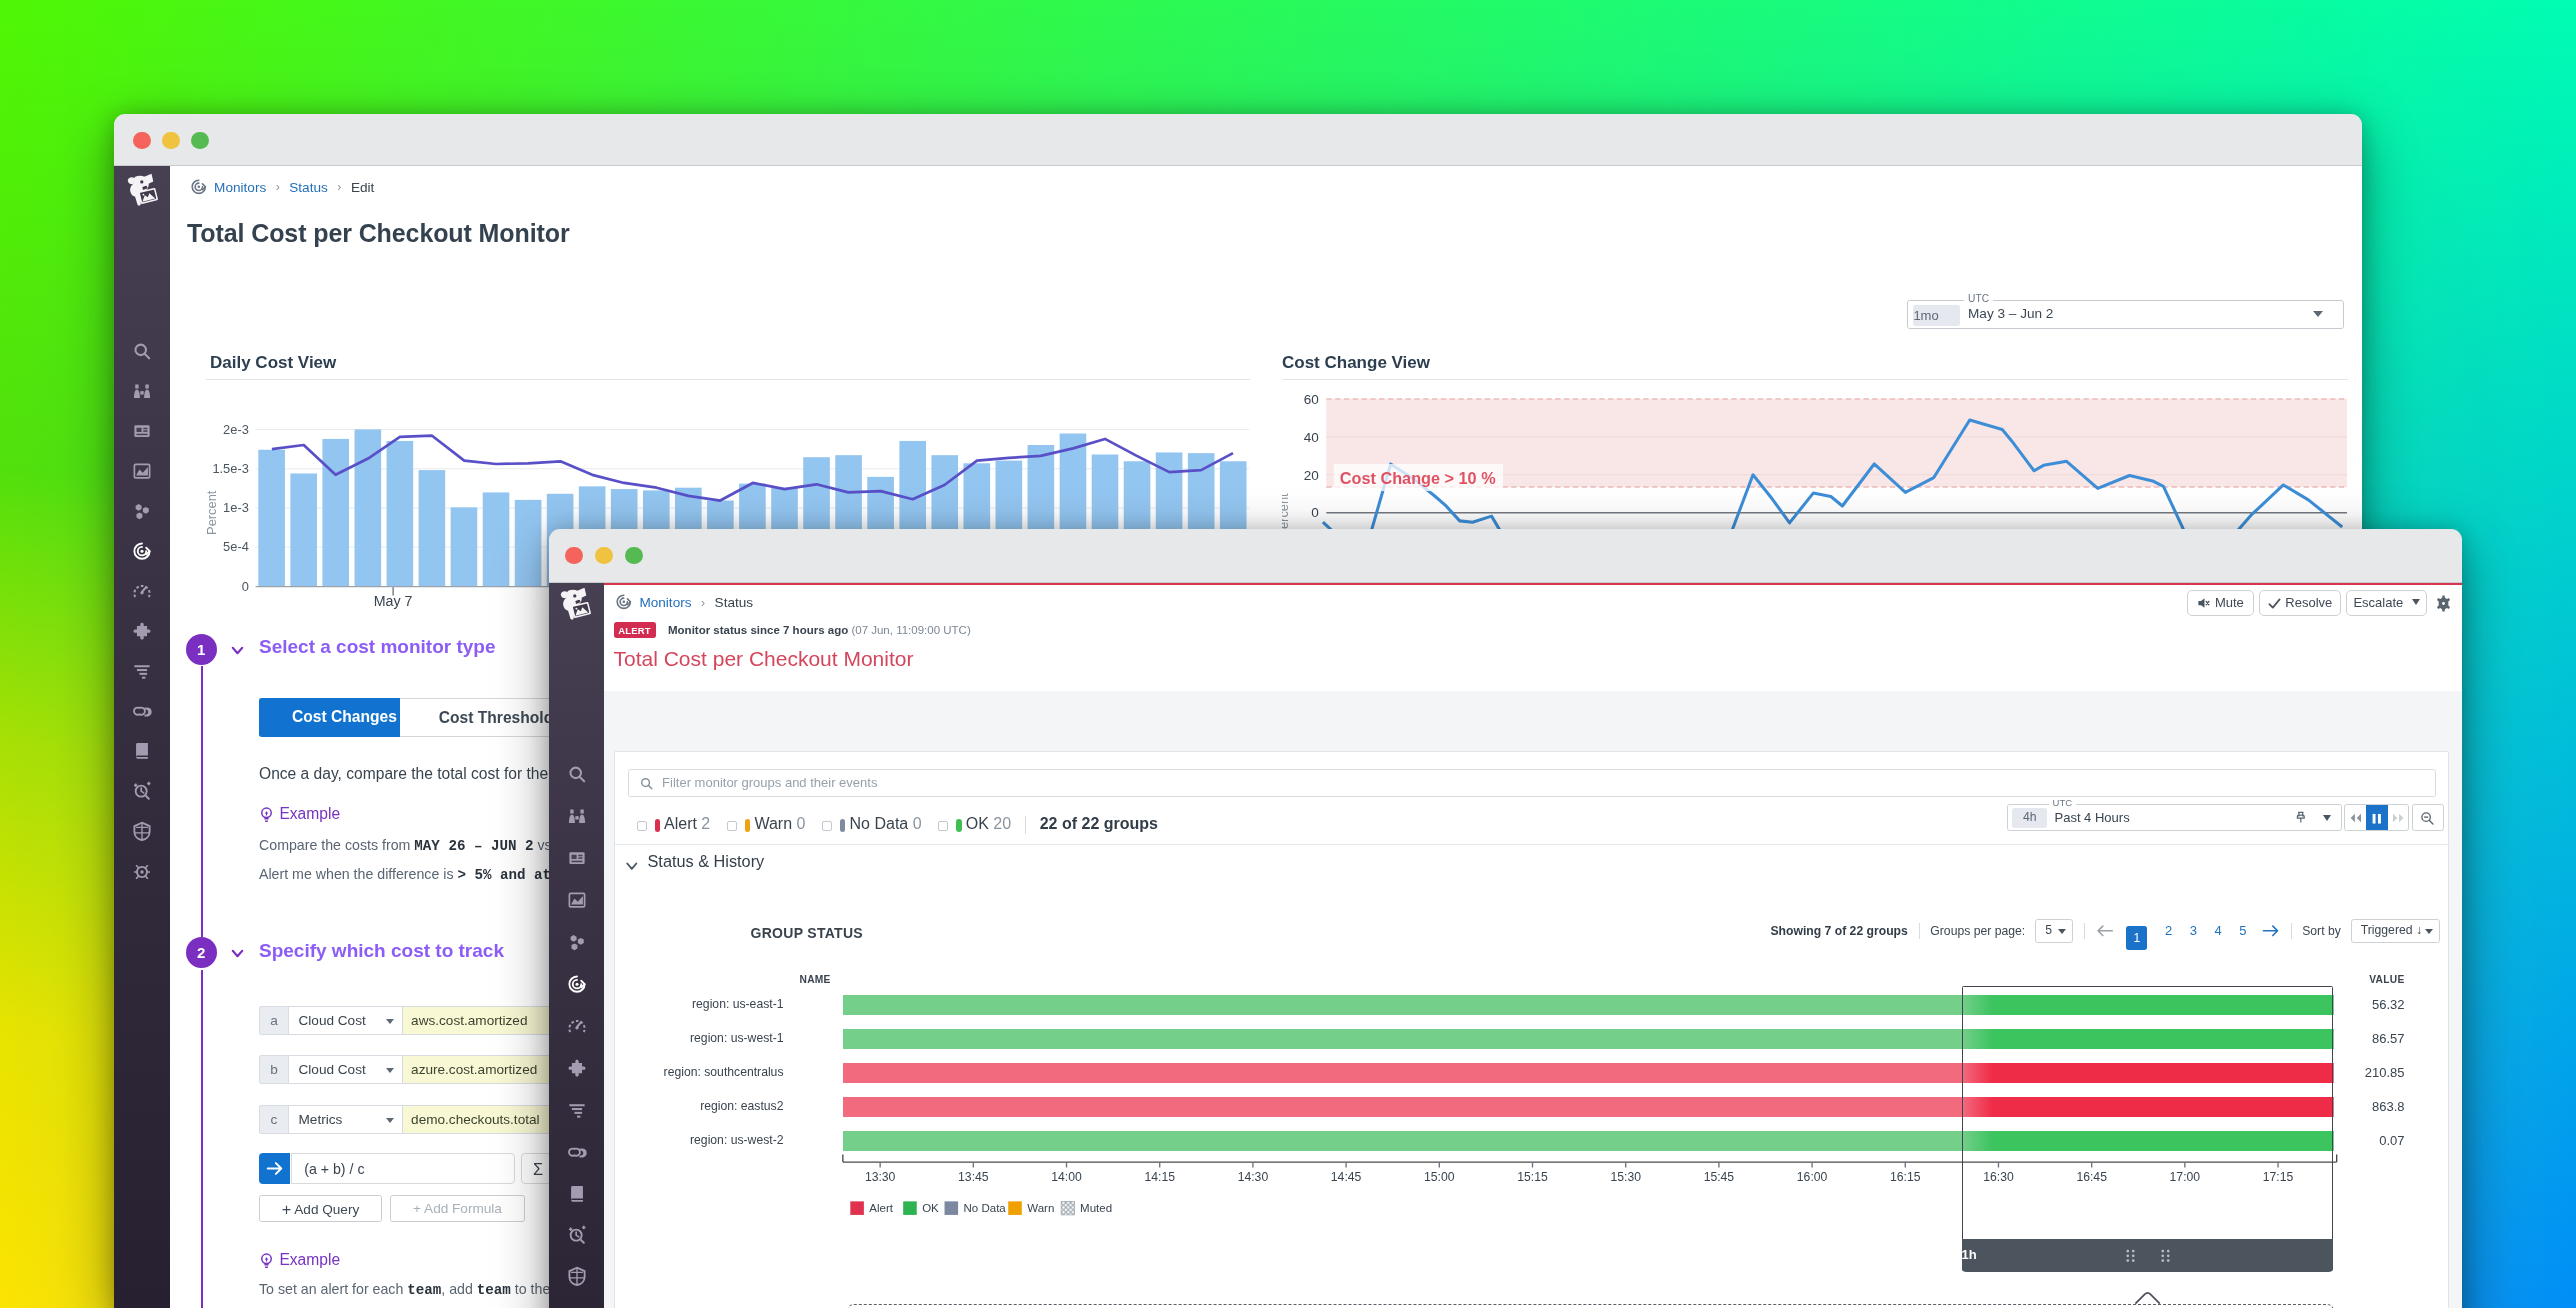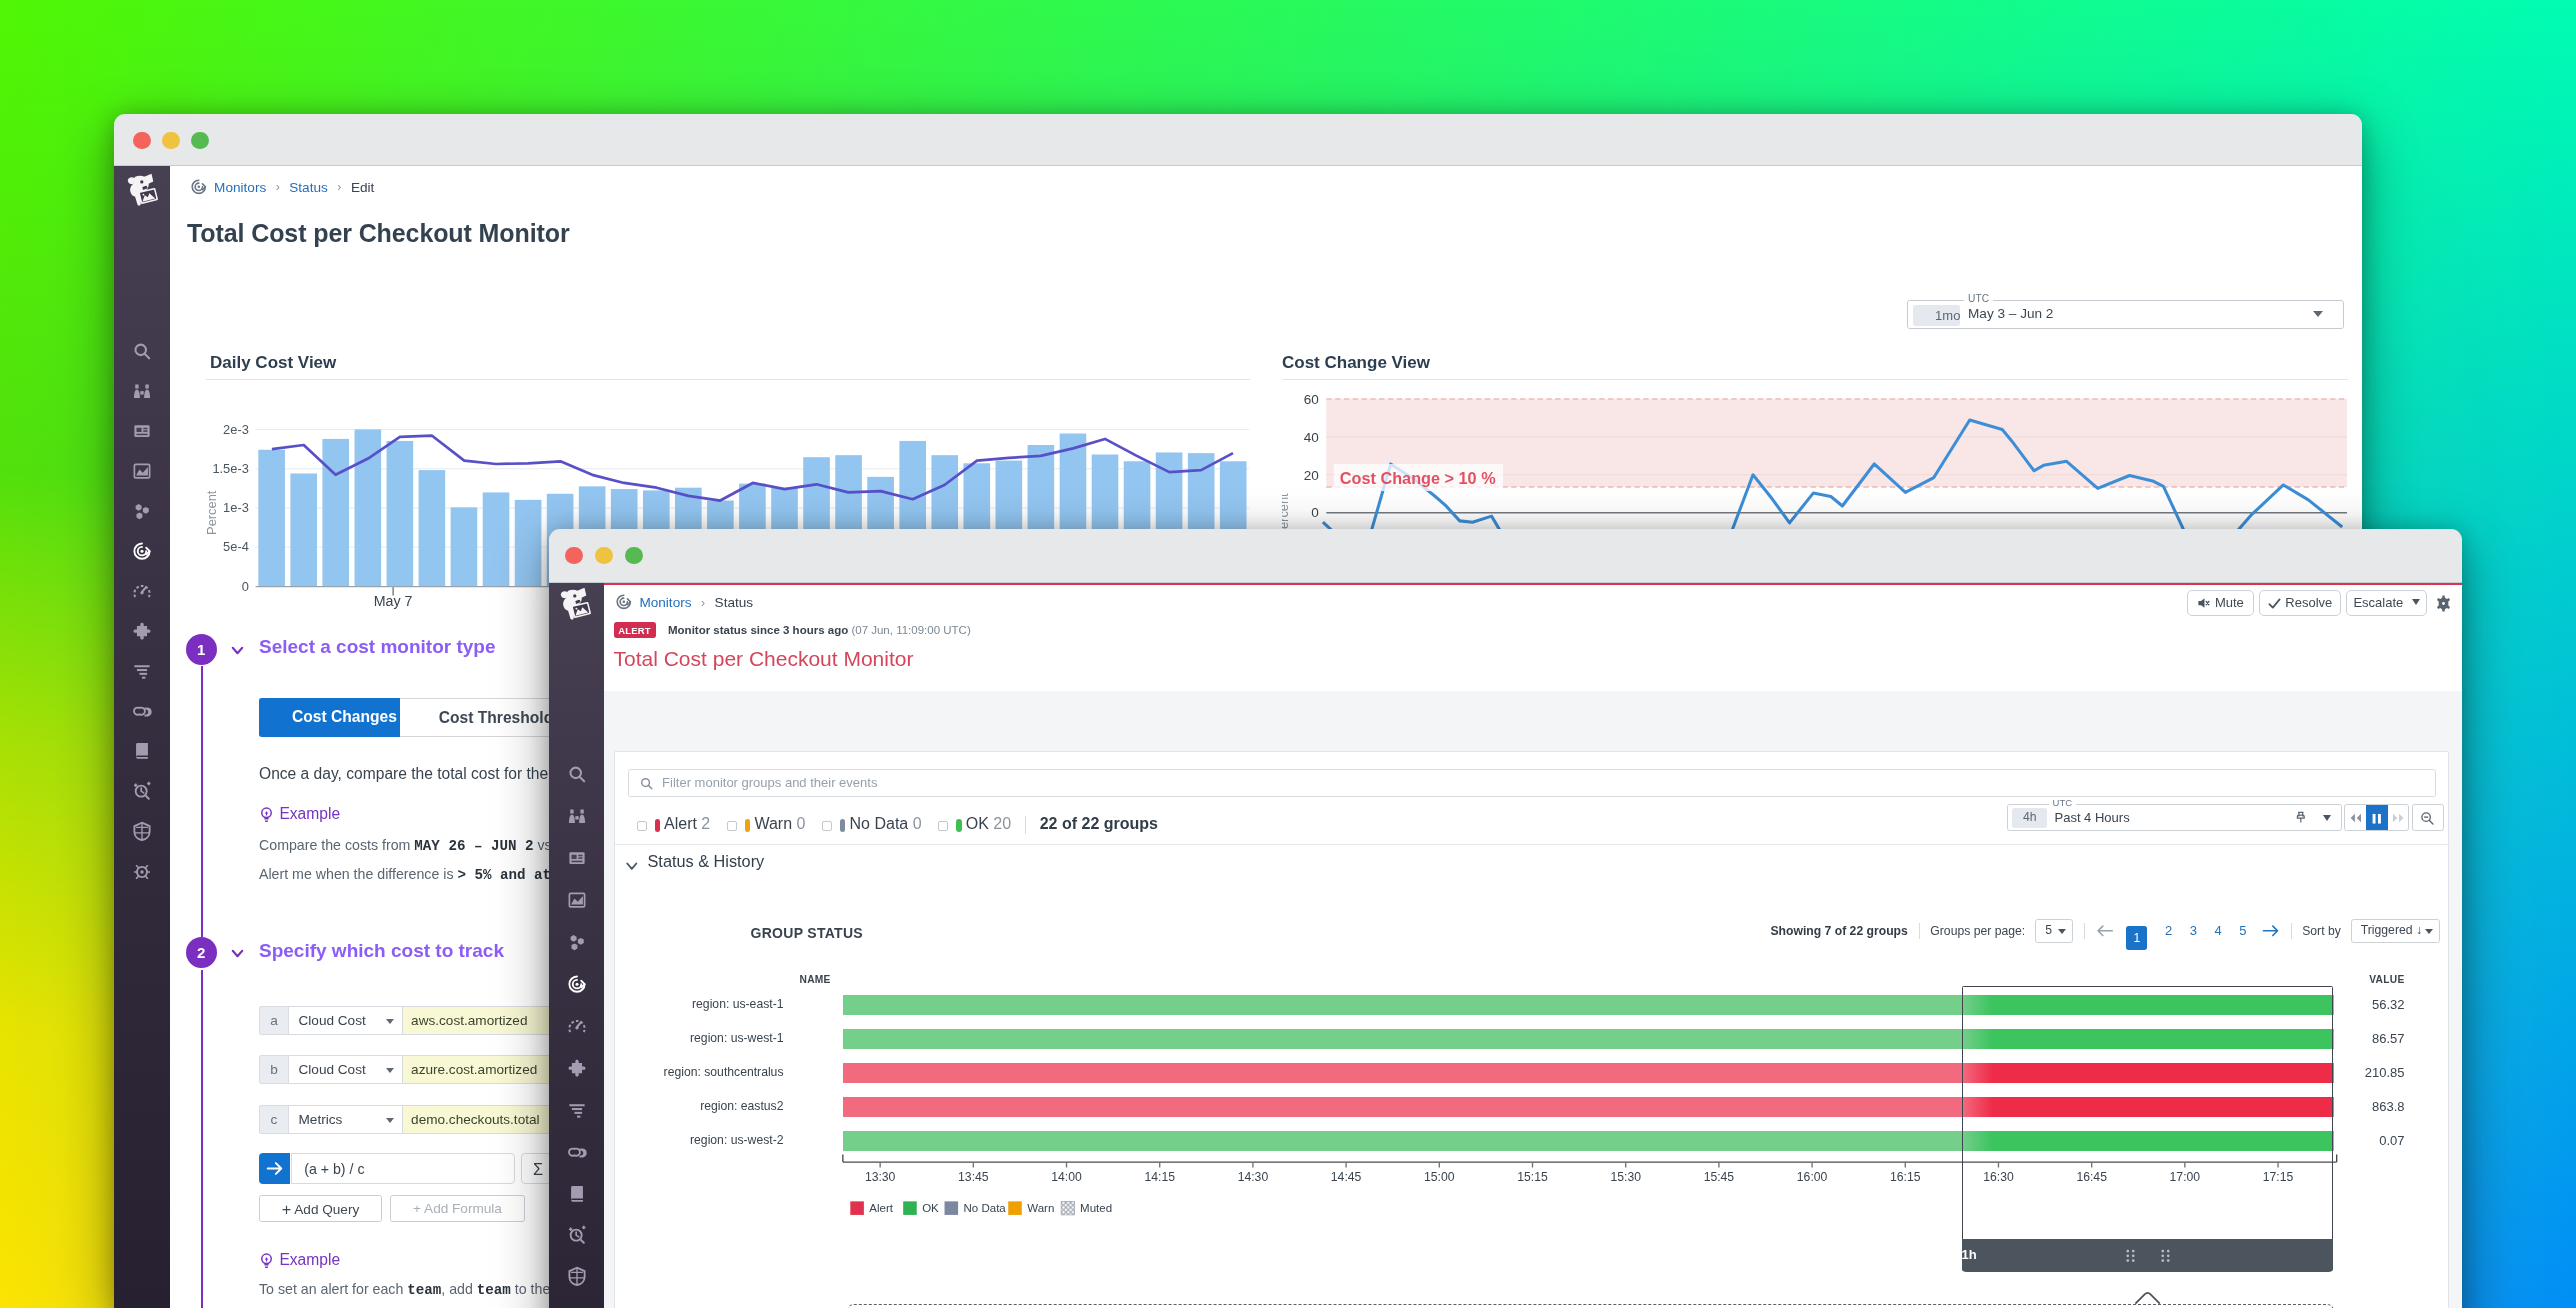--- a/index.html
+++ b/index.html
@@ -252,21 +252,21 @@
 
 <div class="crumb" style="left:19.7px;top:11.5px;">
 <svg style="width:17.6px;height:17.6px;vertical-align:-4.1px;margin-right:6.8px;color:#6b7685" viewBox="0 0 26 26" width="17.6" height="17.6">
           <use href="#i-target"></use>
         </svg><a>Monitors</a><span class="sep">›</span><a>Status</a><span class="sep">›</span><span>Edit</span>
 </div>
 <h1 class="t1" style="left:17px;top:53px;">Total Cost per Checkout Monitor</h1>
 
 <div class="fieldset" style="left:1737px;top:134px;width:437px;height:29px;">
 <span class="legend" style="left:56px;">UTC</span>
-<span class="chip" style="position:absolute;left:5.4px;top:4.1px;width:47px;height:21px;font-size:13px;text-align:right;line-height:21px;">1mo</span>
+<span class="chip" style="position:absolute;left:5.4px;top:4.1px;width:47px;height:21px;font-size:13px;text-align:left;line-height:21px;">1mo</span>
 <span style="position:absolute;left:60px;top:5.4px;font-size:13.6px;color:#3c4854;">May 3 – Jun 2</span>
 <span style="position:absolute;right:20.3px;top:10.2px;border:5.4px solid transparent;border-top:6.8px solid #5d6874;"></span>
 </div>
 
 <div class="ctitle" style="left:40px;top:187px;">Daily Cost View</div>
 <div class="cdivide" style="left:36px;top:213px;width:1044px;"></div>
 <div class="ctitle" style="left:1112px;top:187px;">Cost Change View</div>
 <div class="cdivide" style="left:1112px;top:213px;width:1066px;"></div>
 
 <svg style="position:absolute;left:20.3px;top:214px;width:1112px;height:382px" viewBox="280 560 1640 564" id="chart1">
@@ -491,21 +491,21 @@
 <svg style="width:13px;height:11px;vertical-align:-1.4px;margin-right:4.7px" viewBox="0 0 19 16">
           <path d="M2 9 L7 14 L17 2" fill="none" stroke="#4a5560" stroke-width="2.6" stroke-linecap="round" stroke-linejoin="round"></path>
         </svg>Resolve</div>
 <div class="fbtn" style="left:1742px;top:5.4px;width:81px;">Escalate <span style="display:inline-block;vertical-align:2px;margin-left:4.7px;border-left:4.7px solid transparent;border-right:4.7px solid transparent;border-top:6.1px solid #4a5560;"></span></div>
 <svg style="position:absolute;left:1830px;top:8.8px;width:19px;height:19px;color:#5a646e" viewBox="0 0 24 24">
         <path d="M12 8 A4 4 0 1 0 12 16 A4 4 0 1 0 12 8 M12 10.2 A1.8 1.8 0 1 1 12 13.8 A1.8 1.8 0 1 1 12 10.2" fill="currentColor" fill-rule="evenodd"></path>
         <path d="M10.7 2 L13.3 2 L13.8 4.8 L16.2 6.2 L18.9 5.2 L20.2 7.5 L18.1 9.4 L18.1 14.6 L20.2 16.5 L18.9 18.8 L16.2 17.8 L13.8 19.2 L13.3 22 L10.7 22 L10.2 19.2 L7.8 17.8 L5.1 18.8 L3.8 16.5 L5.9 14.6 L5.9 9.4 L3.8 7.5 L5.1 5.2 L7.8 6.2 L10.3 4.8 Z M12 9 A3 3 0 1 1 12 15 A3 3 0 1 1 12 9" fill="currentColor" fill-rule="evenodd"></path>
       </svg>
 
 <div class="badge" style="left:9.5px;top:37px;">ALERT</div>
-<div style="position:absolute;left:64px;top:39px;font-size:11.5px;color:#39444f;"><b>Monitor status since 3 hours ago</b> <span style="color:#7b8794">(07 Jun, 11:09:00 UTC)</span></div>
+<div style="position:absolute;left:64px;top:39px;font-size:11.5px;color:#39444f;"><b>Monitor status since 7 hours ago</b> <span style="color:#7b8794">(07 Jun, 11:09:00 UTC)</span></div>
 <h1 class="t2" style="left:9.5px;top:62px;">Total Cost per Checkout Monitor</h1>
 <div class="graybg" style="left:0;top:106px;right:0;bottom:0;"></div>
 <div class="card" style="left:9.5px;top:166px;width:1835px;height:759px;border-bottom:none;">
 <svg width="0" height="0">
           <defs>
             <pattern id="hatch" width="7" height="7" patternUnits="userSpaceOnUse">
               <path d="M0 7 L7 0 M-1 1 L1 -1 M6 8 L8 6" stroke="#9aa2ab" stroke-width="1.6"></path>
               <path d="M0 0 L7 7 M6 -1 L8 1 M-1 6 L1 8" stroke="#9aa2ab" stroke-width="1.6"></path>
             </pattern>
           </defs>

